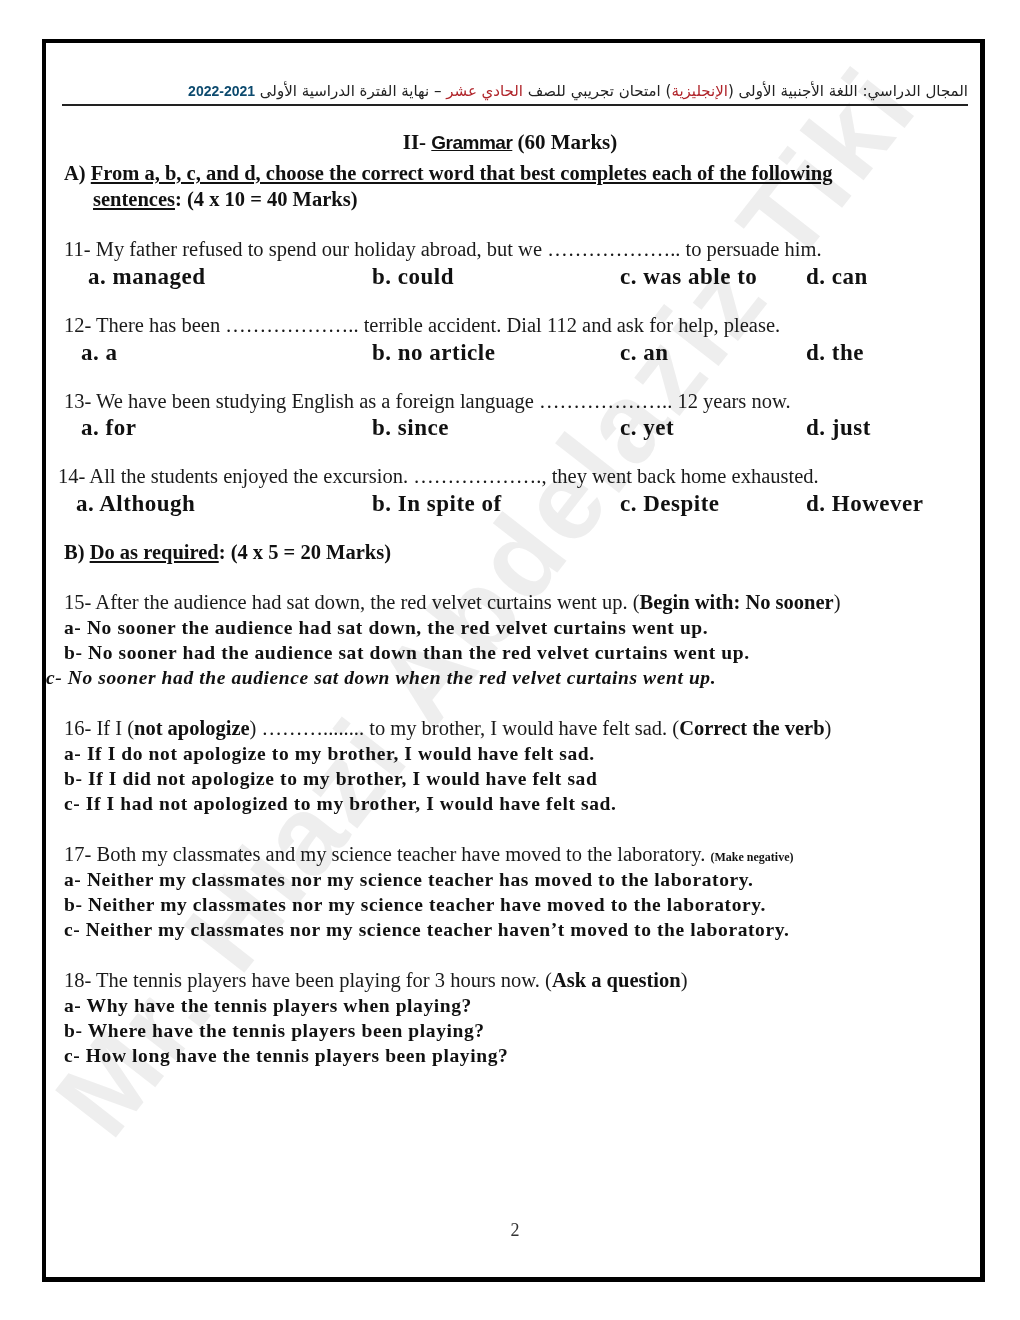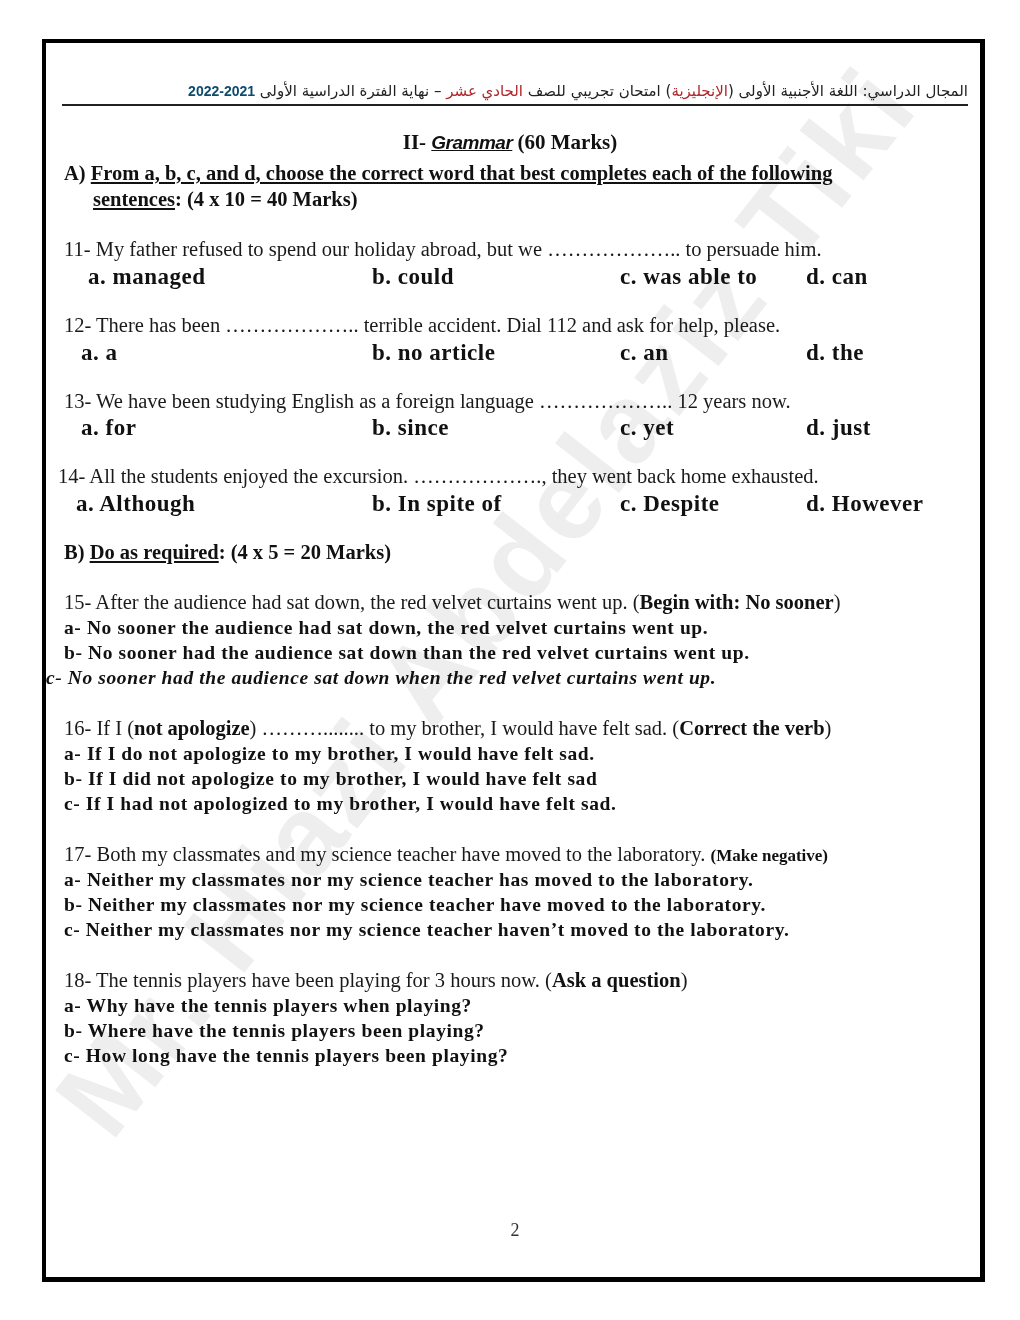--- a/index.html
+++ b/index.html
@@ -77,38 +77,37 @@
     .abs { position: absolute; white-space: nowrap; }
     .section-title {
       left: 0; width: 1020px;
       top: 130px;
       text-align: center;
       font-size: 21px;
       font-weight: bold;
     }
     .section-title .grammar {
       font-family: "Liberation Sans", sans-serif;
-      font-style: italic;
       font-weight: bold;
       text-decoration: underline;
       font-size: 19px;
       letter-spacing: -0.5px;
     }
     .instr {
       font-size: 20.5px;
       font-weight: bold;
     }
     .u { text-decoration: underline; }
     .q {
       font-size: 20.5px;
       font-weight: normal;
       color: #1a1a1a;
     }
     .q b { font-weight: bold; color: #111; margin-top: 32px; }
-    .q .small-bold { font-weight: bold; font-size: 17px; }
+    .q .small-bold { font-weight: bold; font-size: 12px; }
     .opt {
       font-size: 23px;
       font-weight: bold;
       letter-spacing: 0.5px;
       color: #111;
     }
     .ans {
       font-size: 19.5px;
       font-weight: bold;
       letter-spacing: 0.6px;

